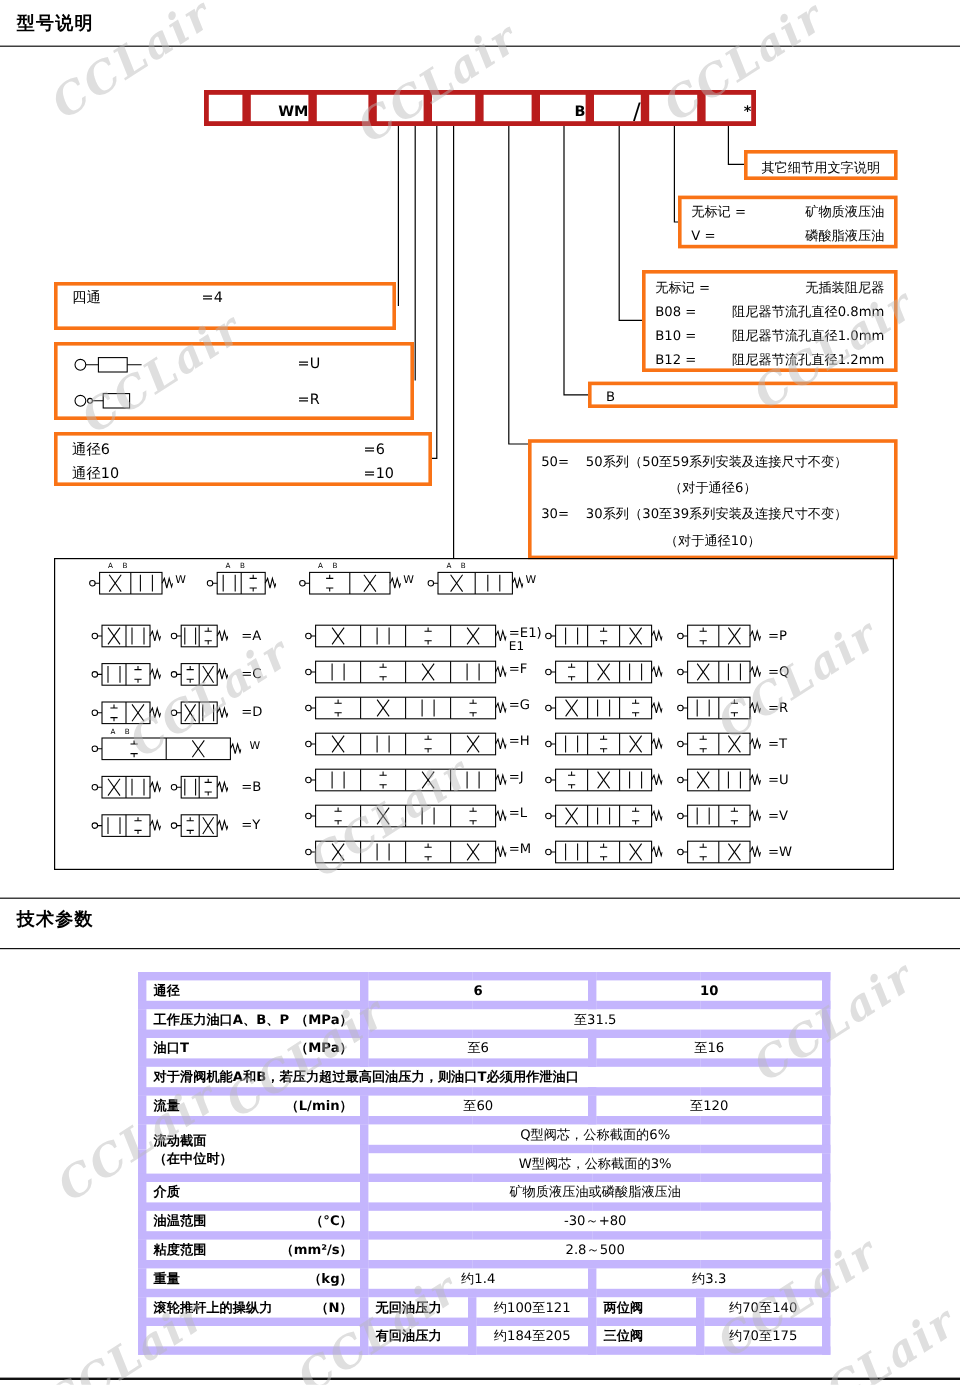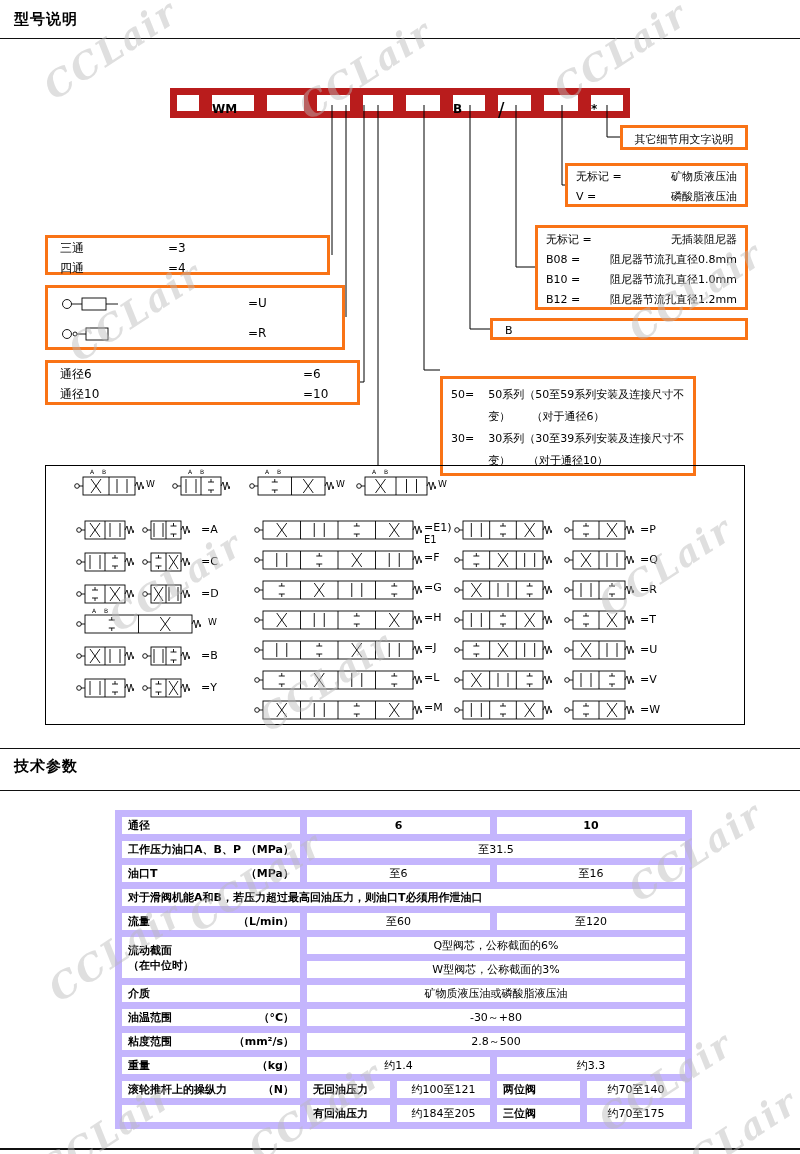--- a/index.html
+++ b/index.html
@@ -2,21 +2,21 @@
 <html><head>
 <meta charset="utf-8">
 <style>
   *{margin:0;padding:0;box-sizing:border-box}
   html,body{background:#fff}
   body{width:800px;height:1154px;position:relative;overflow:hidden;
        font-family:"DejaVu Sans","Liberation Sans",sans-serif;color:#000}
   #page{position:absolute;left:0;top:0;width:800px;height:1154px;background:#fff}
   .sec-title{position:absolute;font-size:15px;font-weight:700;letter-spacing:1px}
   .hr{position:absolute;left:0;width:800px;border-top:1.5px solid #111}
-  .codebox{position:absolute;top:88px;height:30px;border:7px solid #b91c1c;text-align:left;
+  .codebox{position:absolute;top:75px;height:30px;border:4px solid #b91c1c;text-align:right;
            line-height:28px;font-size:12px;font-weight:600;background:transparent}
   .slashbox{font-size:19px;font-weight:400}
   #conn{position:absolute;left:0;top:0;pointer-events:none}
   #conn polyline{fill:none;stroke:#000;stroke-width:1}
   .callout{position:absolute;border:3px solid #f97316;font-size:11px;background:transparent}
   .kv{position:relative;height:20px;line-height:20px}
   .kv .k{position:absolute;left:12px}
   .kv .v{position:absolute}
   .frow{display:flex;justify-content:space-between;padding:0 8px;height:20px;line-height:20px}
   .srow{display:flex;gap:14px;height:22px;line-height:22px}
@@ -99,38 +99,34 @@
       <span>阻尼器节流孔直径1.0mm</span>
     </div>
     <div class="frow">
       <span>B12 =</span>
       <span>阻尼器节流孔直径1.2mm</span>
     </div>
   </div>
 
   <div class="callout" style="left:490px;top:318px;width:258px;height:22px;line-height:20px;padding-left:12px">B</div>
 
-  <div class="callout" style="left:440px;top:376px;width:256px;height:100px;padding:5px 8px">
+  <div class="callout" style="left:440px;top:366px;width:308px;height:100px;padding:5px 8px">
     <div class="srow">
       <span>50=</span>
       <span>50系列（50至59系列安装及连接尺寸不变）</span>
     </div>
     <div class="srnote">（对于通径6）</div>
     <div class="srow">
       <span>30=</span>
       <span>30系列（30至39系列安装及连接尺寸不变）</span>
     </div>
     <div class="srnote">（对于通径10）</div>
   </div>
 
   <div class="callout" style="left:45px;top:235px;width:285px;height:40px;font-size:12px">
-    <div class="kv">
-      <span class="k">三通</span>
-      <span class="v" style="left:120px">=3</span>
-    </div>
     <div class="kv">
       <span class="k">四通</span>
       <span class="v" style="left:120px">=4</span>
     </div>
   </div>
 
   <div class="callout" style="left:45px;top:285px;width:300px;height:65px;font-size:12px">
     <svg class="vsvg" style="position:absolute;left:12px;top:4px" width="70" height="24">
       <circle cx="7" cy="12" r="4.5"></circle>
         <line x1="11.5" y1="12" x2="22" y2="12"></line>

